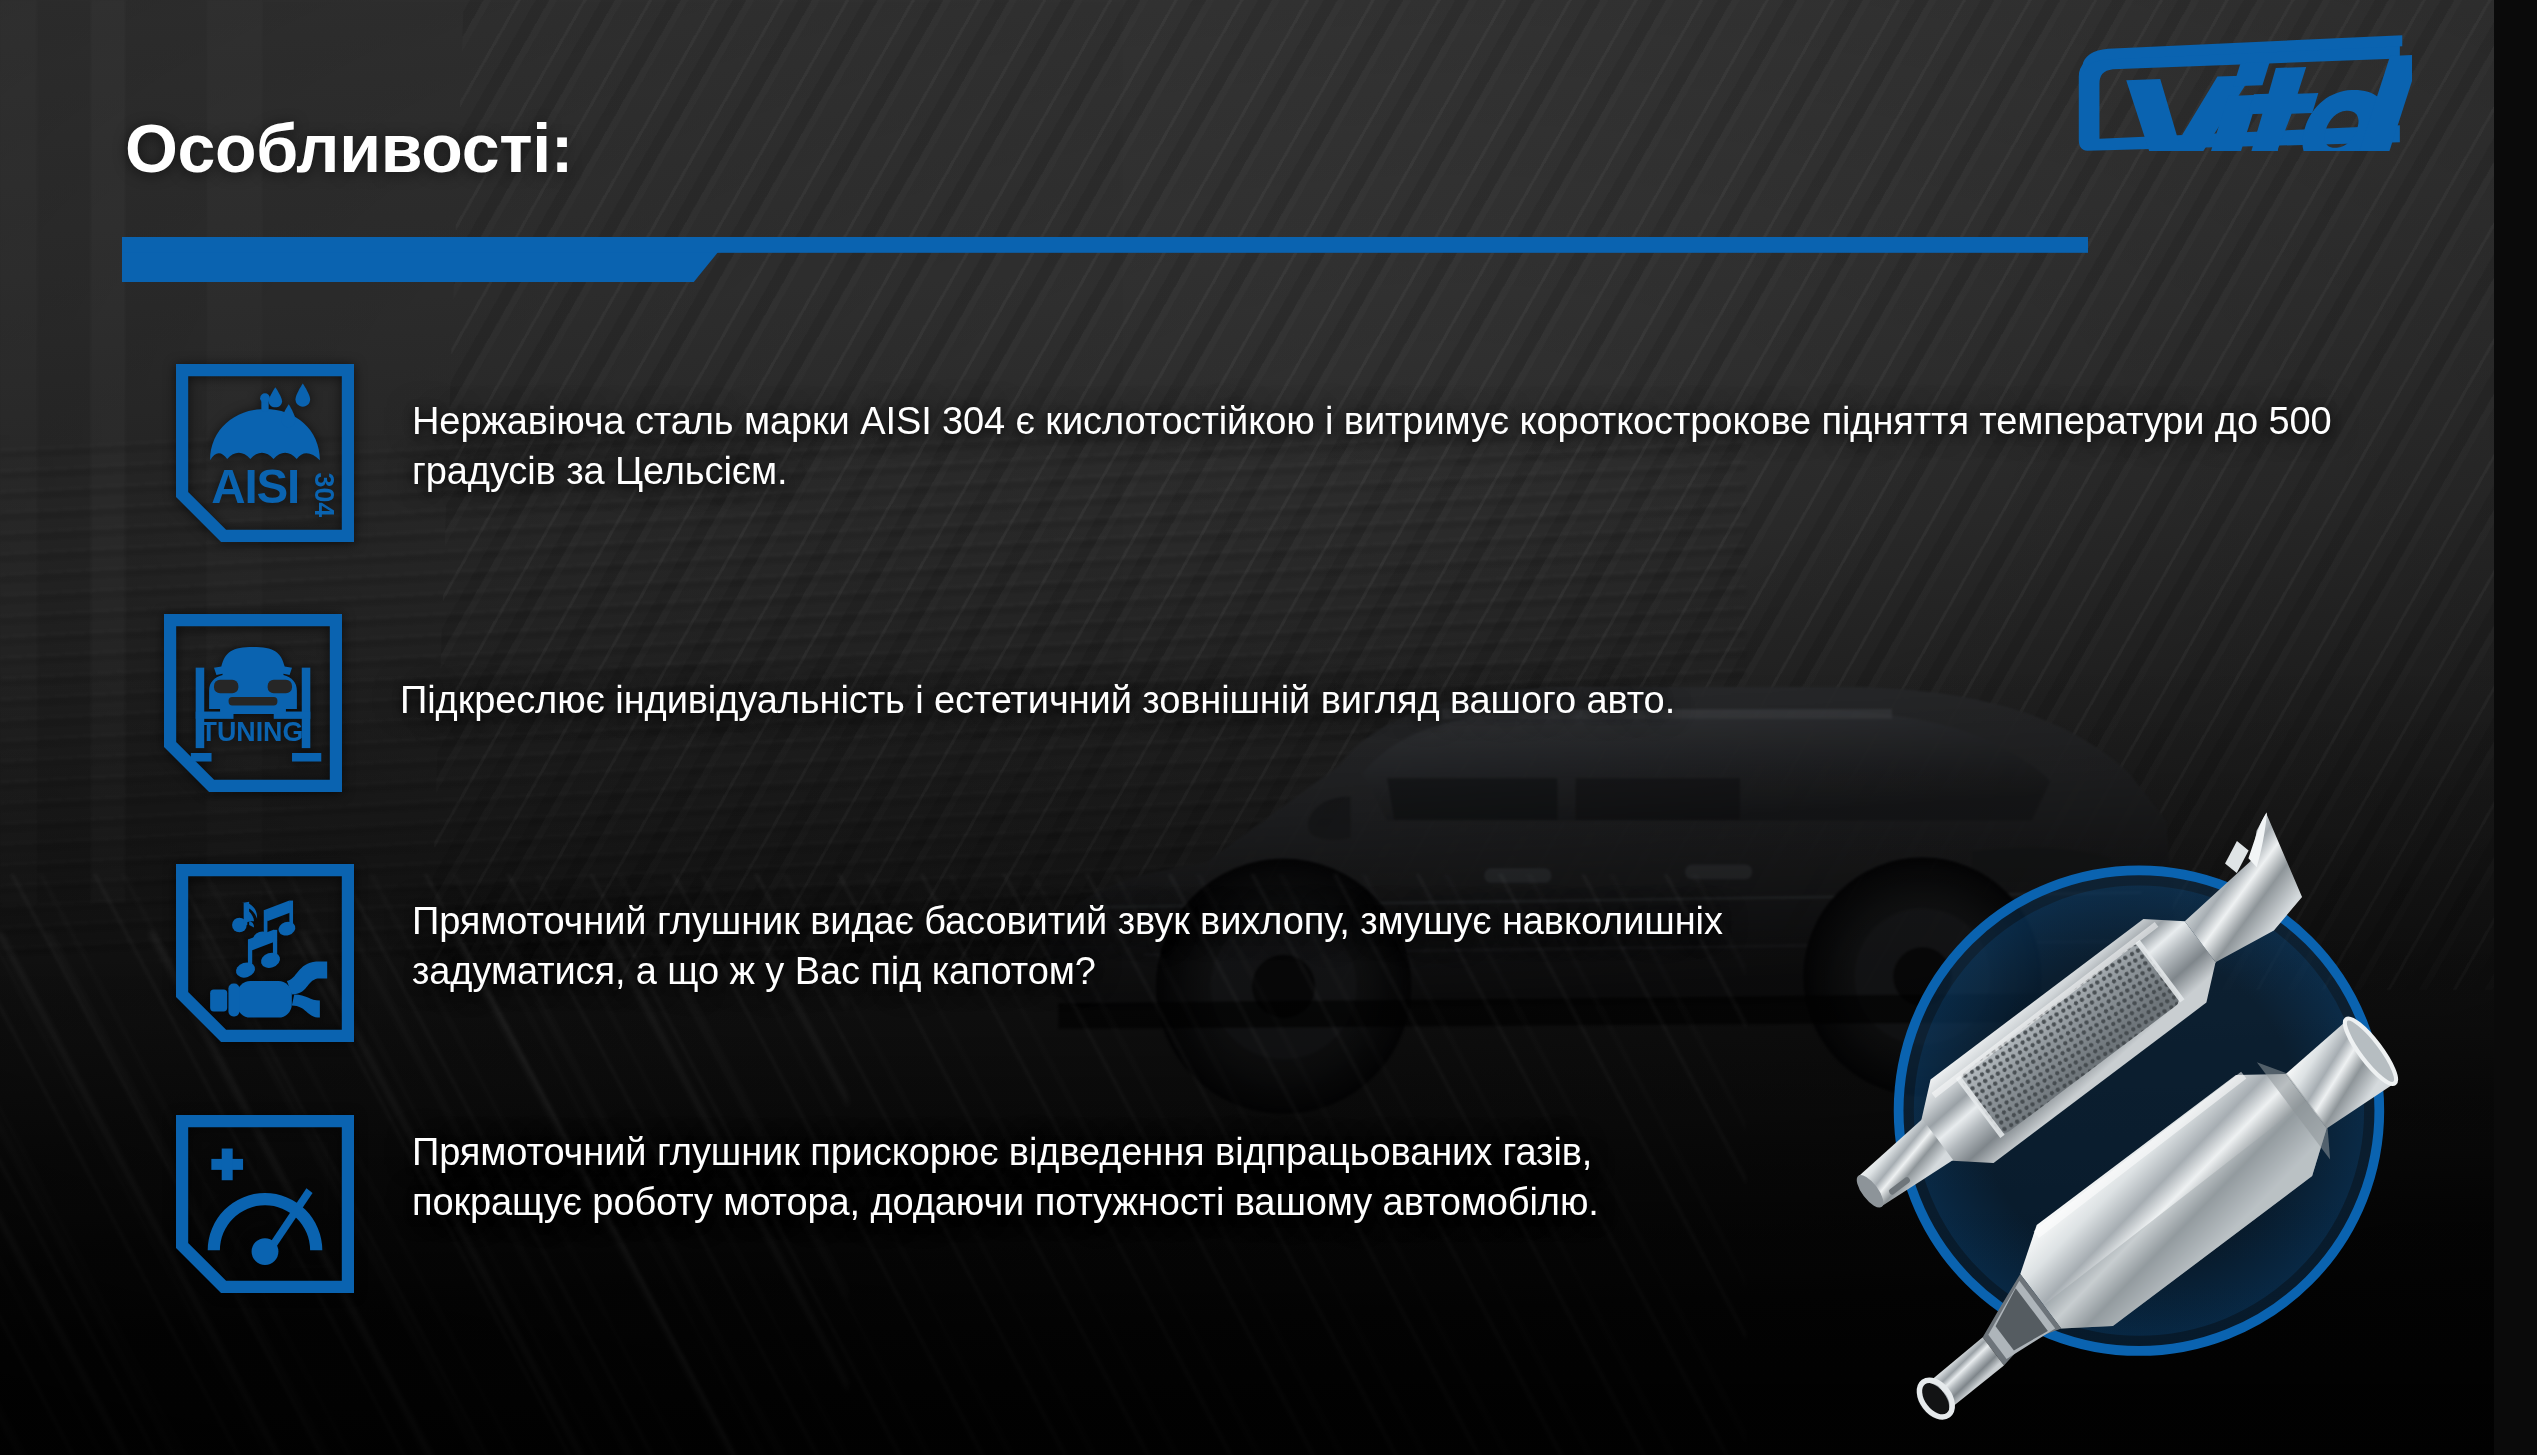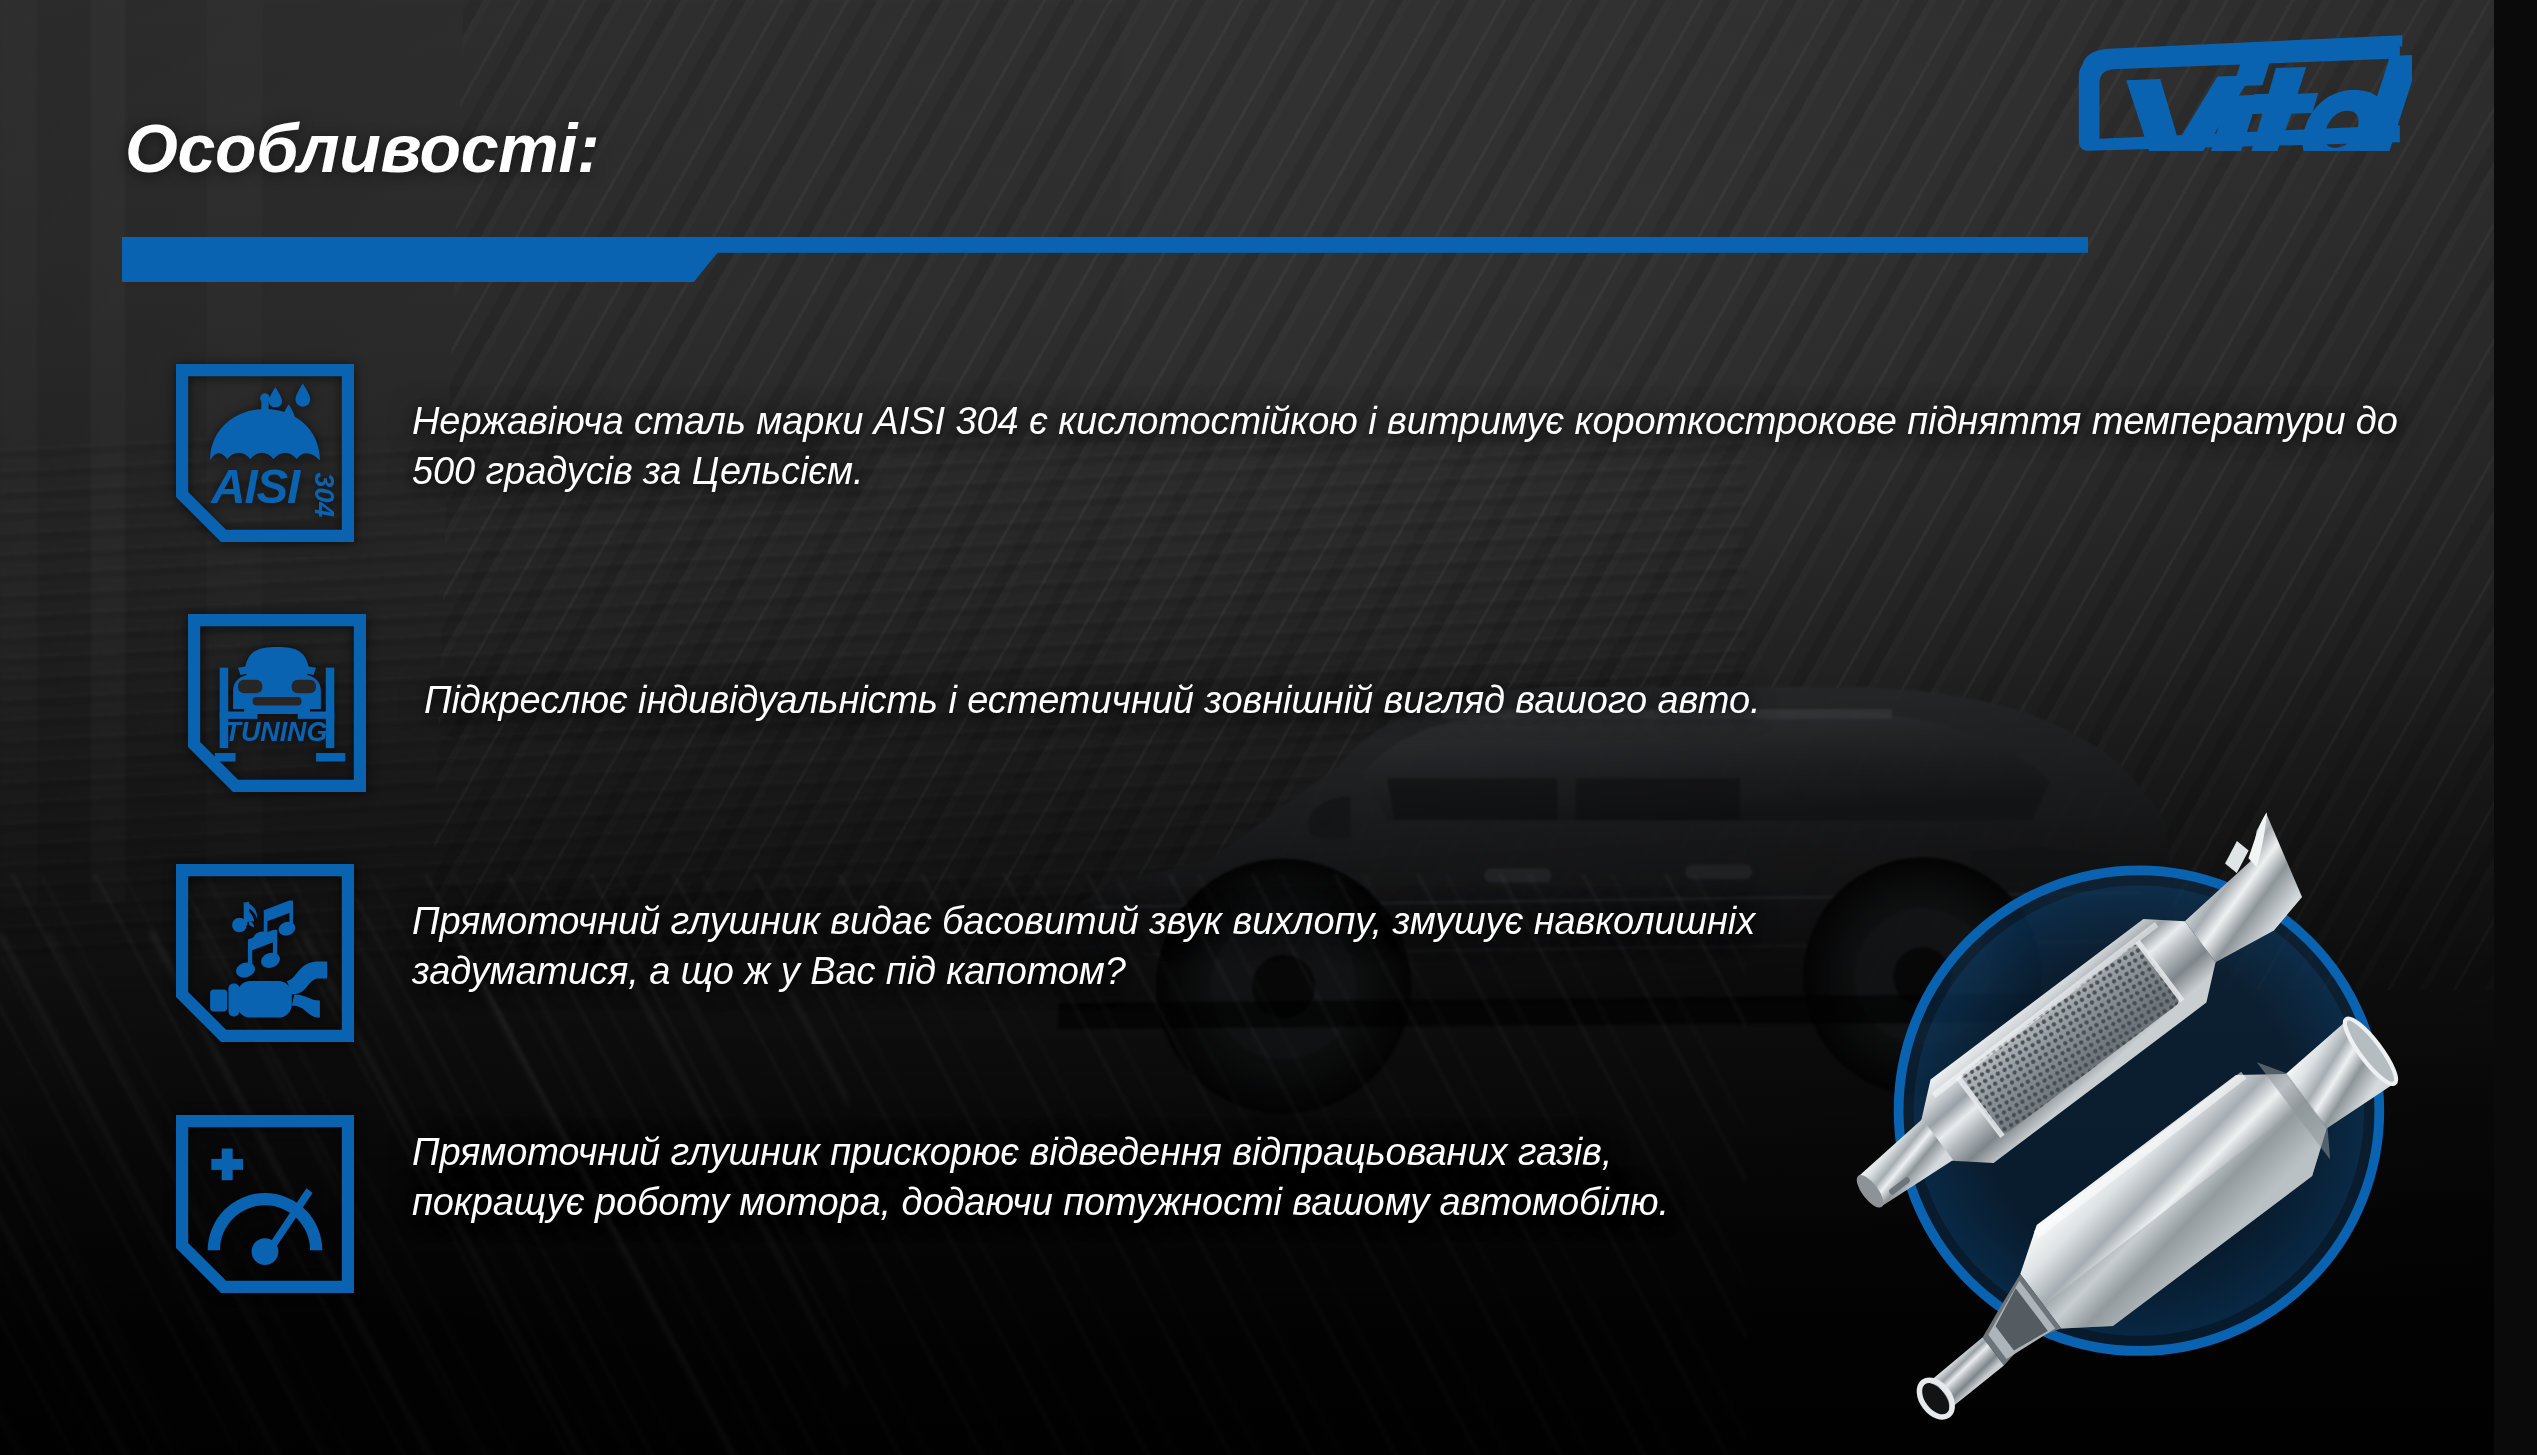--- a/index.html
+++ b/index.html
@@ -5,21 +5,20 @@
 <style>
   * { margin:0; padding:0; box-sizing:border-box; }
   html, body { background:#0a0a0a; }
 
   .slide{
     position:relative;
     width:2494px; height:1456px;
     overflow:hidden;
     font-family:"Liberation Sans","DejaVu Sans",sans-serif;
     background:#be185d;
-    font-style:italic;
   }
 
   
   .bg-base{
     position:absolute; inset:0;
     background:
       linear-gradient(178deg,#3a3a3a 0%,#343434 18%,#2b2b2b 38%,#1d1d1d 58%,#121212 74%,#070707 88%,#040404 100%);
   }
   
   .bg-bands{
@@ -126,21 +125,21 @@
     line-height:1.32;
     font-weight:400;
     letter-spacing:-0.1px;
     text-shadow:0 1.8px 9.7px rgba(0,0,0,.75), 0 0 25.6px rgba(0,0,0,.55);
   }
 
   
   #feature-0{ left:176px; top:364px; }
   #feature-0 .feature-text{ margin-left:58px; width:1989px; margin-top:32px; }
 
-  #feature-1{ left:188px; top:614px; }
+  #feature-1{ left:164px; top:614px; }
   #feature-1 .feature-text{ margin-left:58px; width:1679px; margin-top:61px; }
 
   #feature-2{ left:176px; top:864px; }
   #feature-2 .feature-text{ margin-left:58px; width:1387px; margin-top:32px; }
 
   #feature-3{ left:176px; top:1115px; }
   #feature-3 .feature-text{ margin-left:58px; width:1314px; margin-top:12px; }
 
   
   .product{

